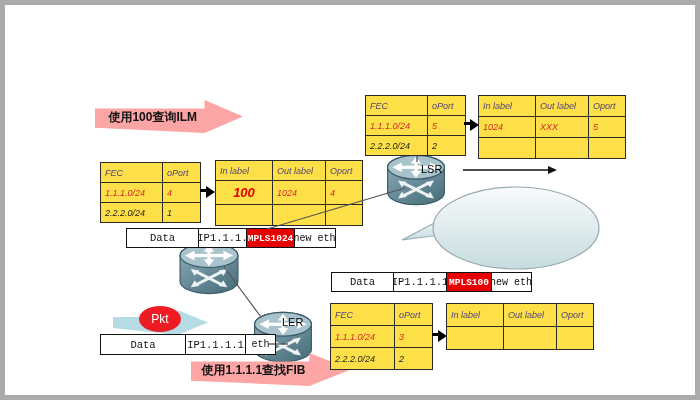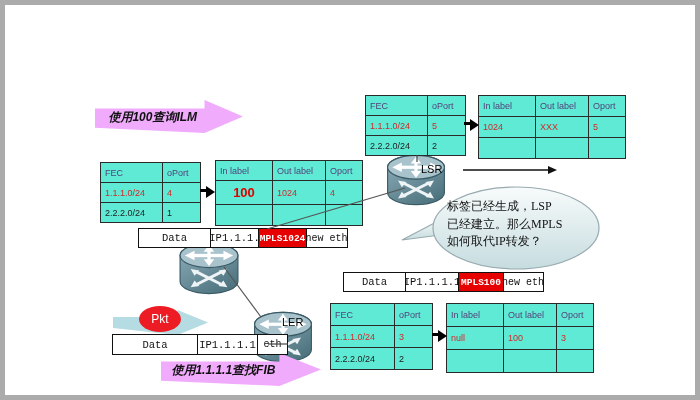--- a/index.html
+++ b/index.html
@@ -4,34 +4,34 @@
 <style>
   html,body{margin:0;padding:0;background:#e9e9e9;}
   .stage{position:relative;width:700px;height:400px;background:#fff;overflow:hidden;
          box-shadow:inset 0 0 0 5px #ababab;font-family:"Liberation Sans",sans-serif;}
   .abs{position:absolute;}
   
   .title{left:98px;top:16px;font-family:"Liberation Serif","DejaVu Serif",serif;
          font-size:25px;font-weight:600;color:#9b1d20;letter-spacing:1px;z-index:3;}
   
   table.tbl{position:absolute;border-collapse:collapse;table-layout:fixed;z-index:3;background:#fff;}
-  .tbl td{border:1.5px solid #2a2a2a;background:#5eead4;font-size:9px;padding:0 4px;
-          white-space:nowrap;overflow:hidden;vertical-align:middle;color:#222;}
+  .tbl td{border:1.5px solid #2a2a2a;background:#fde047;font-size:9px;padding:0 4px;
+          white-space:nowrap;overflow:hidden;vertical-align:middle;color:#222;font-style:italic;}
   .tbl td.hdr{color:#53427a;}
   .tbl td.red{color:#d22a2a;}
   .tbl td.bigred{color:#e00000;font-weight:bold;font-size:13px;text-align:center;}
   
   .pkt-bar{position:absolute;display:flex;z-index:3;font-family:"Liberation Mono","DejaVu Sans Mono",monospace;}
   .pcell{border:1.5px solid #111;background:#fff;display:flex;align-items:center;justify-content:center;
          font-size:10.5px;color:#111;margin-left:-1.5px;white-space:nowrap;overflow:hidden;}
-  .pcell:first-child{margin-left:16px;}
+  .pcell:first-child{margin-left:4px;}
   .pred{background:#e60000;color:#fff;font-weight:bold;font-size:9.5px;}
   
-  .garrow{position:absolute;background:#f0abfc;z-index:3;display:flex;align-items:center;
-          clip-path:polygon(0 26%,74% 26%,74% 0,100% 50%,74% 100%,0 84%);font-style:italic;}
+  .garrow{position:absolute;background:#fca5a5;z-index:3;display:flex;align-items:center;
+          clip-path:polygon(0 26%,74% 26%,74% 0,100% 50%,74% 100%,0 84%);}
   .garrow span{display:block;width:78%;text-align:center;font-size:12px;font-weight:bold;color:#101010;padding-top:2px;}
   
   .carrow{position:absolute;background:#b5dbe3;z-index:3;
           clip-path:polygon(0 28%,68% 28%,68% 0,100% 50%,68% 100%,0 72%);}
   .pktbadge{position:absolute;background:#ed1c24;border-radius:50%;color:#fff;font-weight:normal;
             font-size:12px;display:flex;align-items:center;justify-content:center;z-index:4;}
   
   .mini-arrow{position:absolute;height:0;border-top:3px solid #000;z-index:4;}
   .mini-arrow::after{content:"";position:absolute;right:-9px;top:-6.5px;width:0;height:0;
             border-top:6.5px solid transparent;border-bottom:6.5px solid transparent;border-left:9px solid #000;}
@@ -98,21 +98,21 @@
     <line x1="405" y1="188" x2="267" y2="229" stroke="#555" stroke-width="1.2"></line>
     <line x1="224" y1="267" x2="261" y2="317" stroke="#555" stroke-width="1.2"></line>
     <line x1="268" y1="344" x2="288" y2="344" stroke="#444" stroke-width="1.2"></line>
     <line x1="463" y1="170" x2="549" y2="170" stroke="#111" stroke-width="1.3"></line>
     <polygon points="548,166 557,170 548,174" fill="#111"></polygon>
   </svg>
 
   <div class="garrow" style="left:95px;top:100px;width:148px;height:33px">
     <span>使用100查询ILM</span>
   </div>
-  <div class="garrow" style="left:161px;top:353px;width:160px;height:33px">
+  <div class="garrow" style="left:191px;top:353px;width:160px;height:33px">
     <span>使用1.1.1.1查找FIB</span>
   </div>
 
   <div class="carrow" style="left:113px;top:310px;width:95px;height:25px"></div>
   <div class="pktbadge" style="left:139px;top:306px;width:42px;height:26px">Pkt</div>
 
   <table class="tbl" style="left:365px;top:95px;width:100px">
     <colgroup>
         <col style="width:62px">
         <col style="width:38px">
@@ -229,25 +229,20 @@
     <colgroup>
         <col style="width:57px">
         <col style="width:53px">
         <col style="width:37px">
       </colgroup>
     <tbody>
         <tr style="height:23px">
       <td class="hdr">In label</td>
       <td class="hdr">Out label</td>
       <td class="hdr">Oport</td>
-    </tr>
-    <tr style="height:23px">
-      <td class="red">null</td>
-      <td class="red">100</td>
-      <td class="red">3</td>
     </tr>
     <tr style="height:23px">
       <td></td>
       <td></td>
       <td></td>
     </tr>
   </tbody>
     </table>
 
   <div class="mini-arrow" style="left:464px;top:122px;width:6px"></div>
@@ -271,19 +266,14 @@
   <div class="pkt-bar" style="left:96px;top:334px;height:21px">
     <div class="pcell" style="width:84px">Data</div>
     <div class="pcell" style="width:60px">IP1.1.1.1</div>
     <div class="pcell" style="width:29px;font-size:10px">eth</div>
   </div>
 
   <svg class="bubble-svg" width="208" height="90">
     <polygon points="44,52 6,57 46,36" fill="url(#bubbleGrad)" stroke="#97aab0" stroke-width="1.2"></polygon>
     <ellipse cx="120" cy="45" rx="83" ry="41" fill="url(#bubbleGrad)" stroke="#97aab0" stroke-width="1.2"></ellipse>
   </svg>
-  <div class="bubble-text">
-    <span style="display:block">标签已经生成，LSP</span>
-    <span style="display:block">已经建立。那么MPLS</span>
-    <span style="display:block">如何取代IP转发？</span>
-  </div>
 
 </div>
 
 </body></html>

